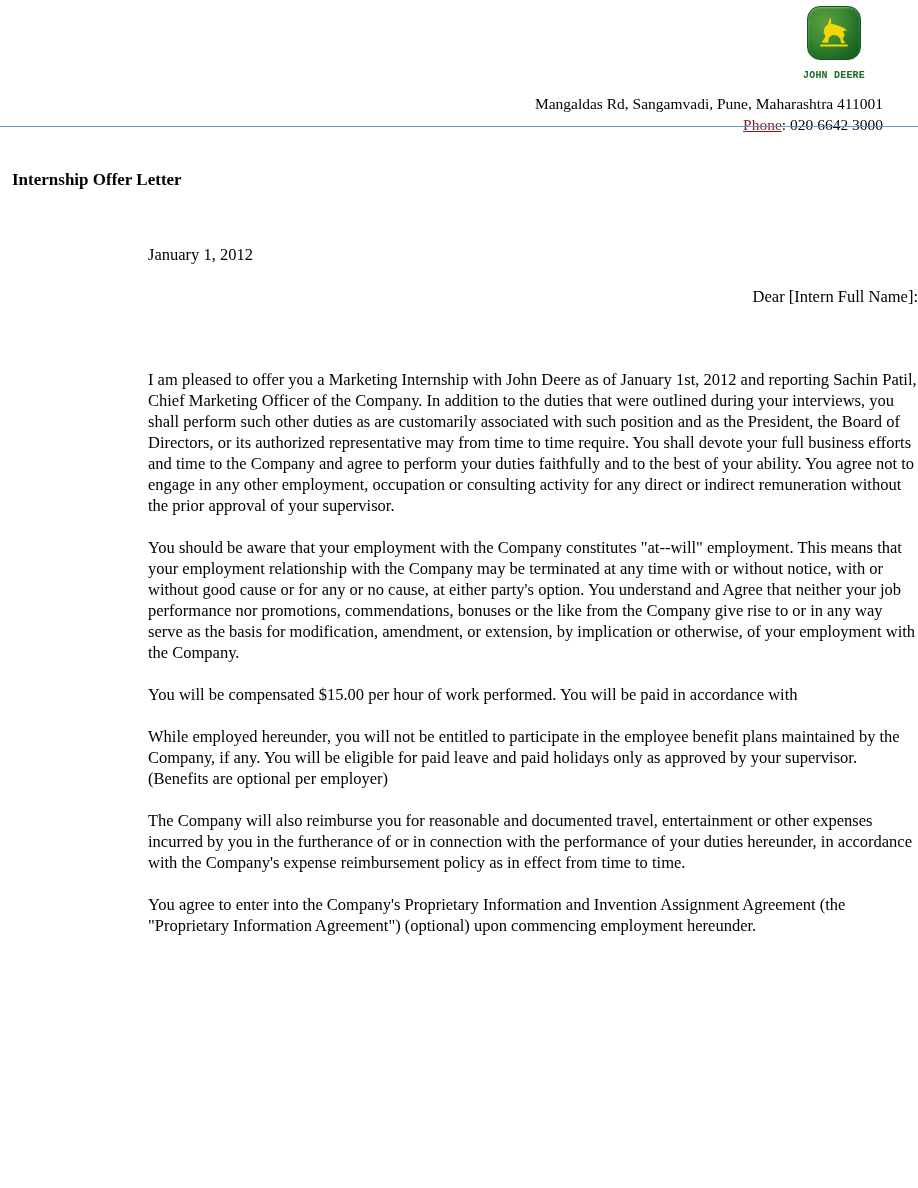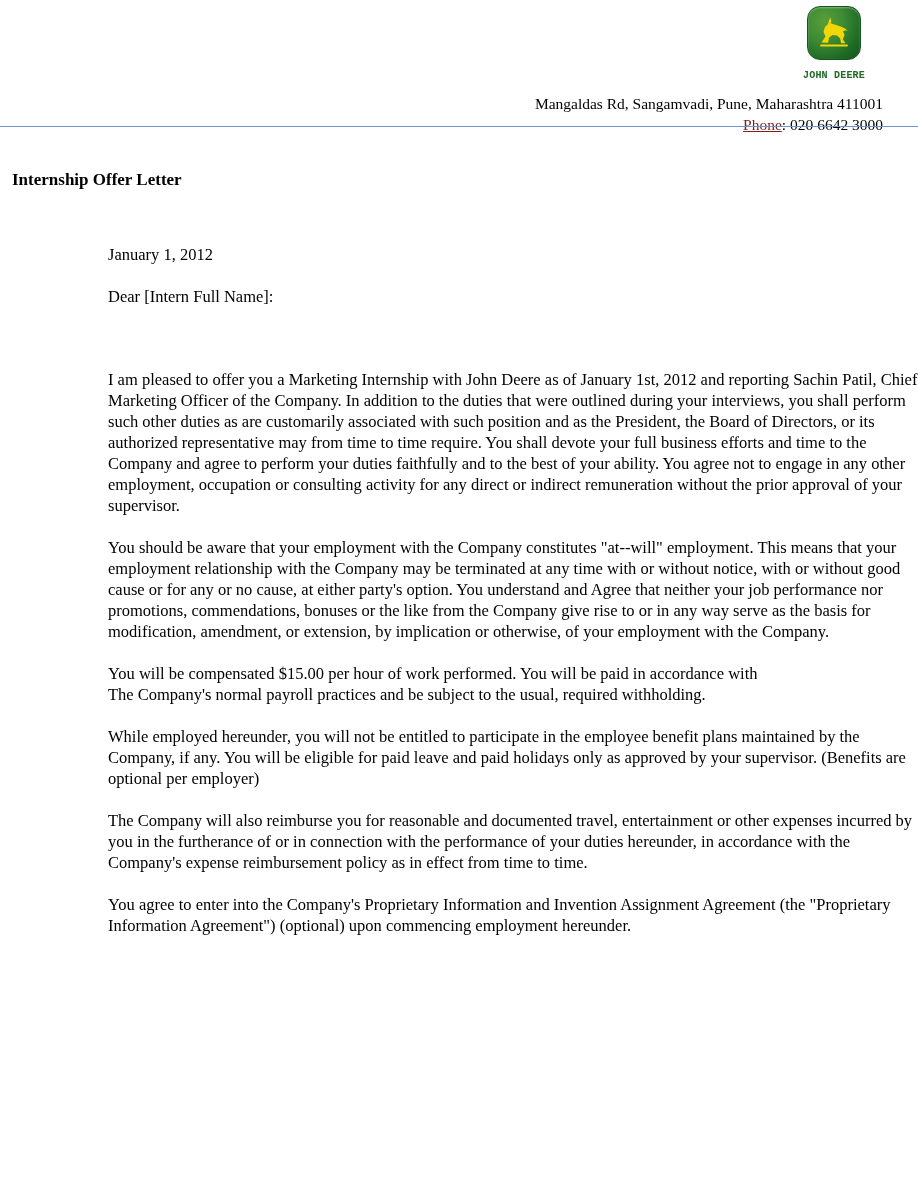--- a/index.html
+++ b/index.html
@@ -92,29 +92,31 @@
     font-weight: bold;
     margin: 30px 0 0 0;
     padding-left: 12px;
   }
 
   .letter {
     margin-top: 54px;
     padding-left: 108px;
     font-size: 16.5px;
     line-height: 21px;
+    margin-left: 40px;
   }
   .letter p {
     margin: 0 0 21px 0;
   }
   .date-line {
     margin-bottom: 21px !important;
   }
   .salutation {
     margin-bottom: 0 !important;
+    text-align: right;
   }
   .spacer-big {
     height: 62px;
   }
   .para {
     margin-bottom: 21px !important;
     text-align: left;
   }
   .para-tight {
     margin-bottom: 21px !important;
@@ -161,21 +163,20 @@
     <p class="salutation">Dear [Intern Full Name]:</p>
 
     <div class="spacer-big"></div>
 
     <p class="para">I am pleased to offer you a Marketing Internship with John Deere as of January 1st, 2012  and reporting Sachin Patil, Chief Marketing Officer of the Company. In addition to the duties that were outlined during your interviews, you shall perform such other duties as are customarily associated with such position and as the President, the Board of Directors, or its authorized representative may from time to time require. You shall devote your full business efforts and time to the Company and agree to perform your duties faithfully and to the best of your ability. You agree not to engage in any other employment, occupation or consulting activity for any direct or indirect remuneration without the prior approval of your supervisor.</p>
 
     <p class="para">You should be aware that your employment with the Company constitutes "at--will" employment. This means that your employment relationship with the Company may be terminated at any time with or without notice, with or without good cause or for any or no cause, at either party's option. You understand and Agree that neither your job performance nor promotions, commendations, bonuses or the like from the Company give rise to or in any way serve as the basis for modification, amendment, or extension, by implication or otherwise, of your employment with the Company.</p>
 
     <p class="para-tight">
       <span>You will be compensated $15.00 per hour of work performed. You will be paid in accordance with</span><br>
-      <span>The Company's normal payroll practices and be subject to the usual, required withholding.</span>
     </p>
 
     <p class="para">While employed hereunder, you will not be entitled to participate in the employee benefit plans maintained by the Company, if any. You will be eligible for paid leave and paid holidays only as approved by your supervisor. (Benefits are optional per employer)</p>
 
     <p class="para">The Company will also reimburse you for reasonable and documented travel, entertainment or other expenses incurred by you in the furtherance of or in connection with the performance of your duties hereunder, in accordance with the Company's expense reimbursement policy as in effect from time to time.</p>
 
     <p class="para">You agree to enter into the Company's Proprietary Information and Invention Assignment Agreement (the "Proprietary Information Agreement") (optional) upon commencing employment hereunder.</p>
 
   </div>
 </div>

